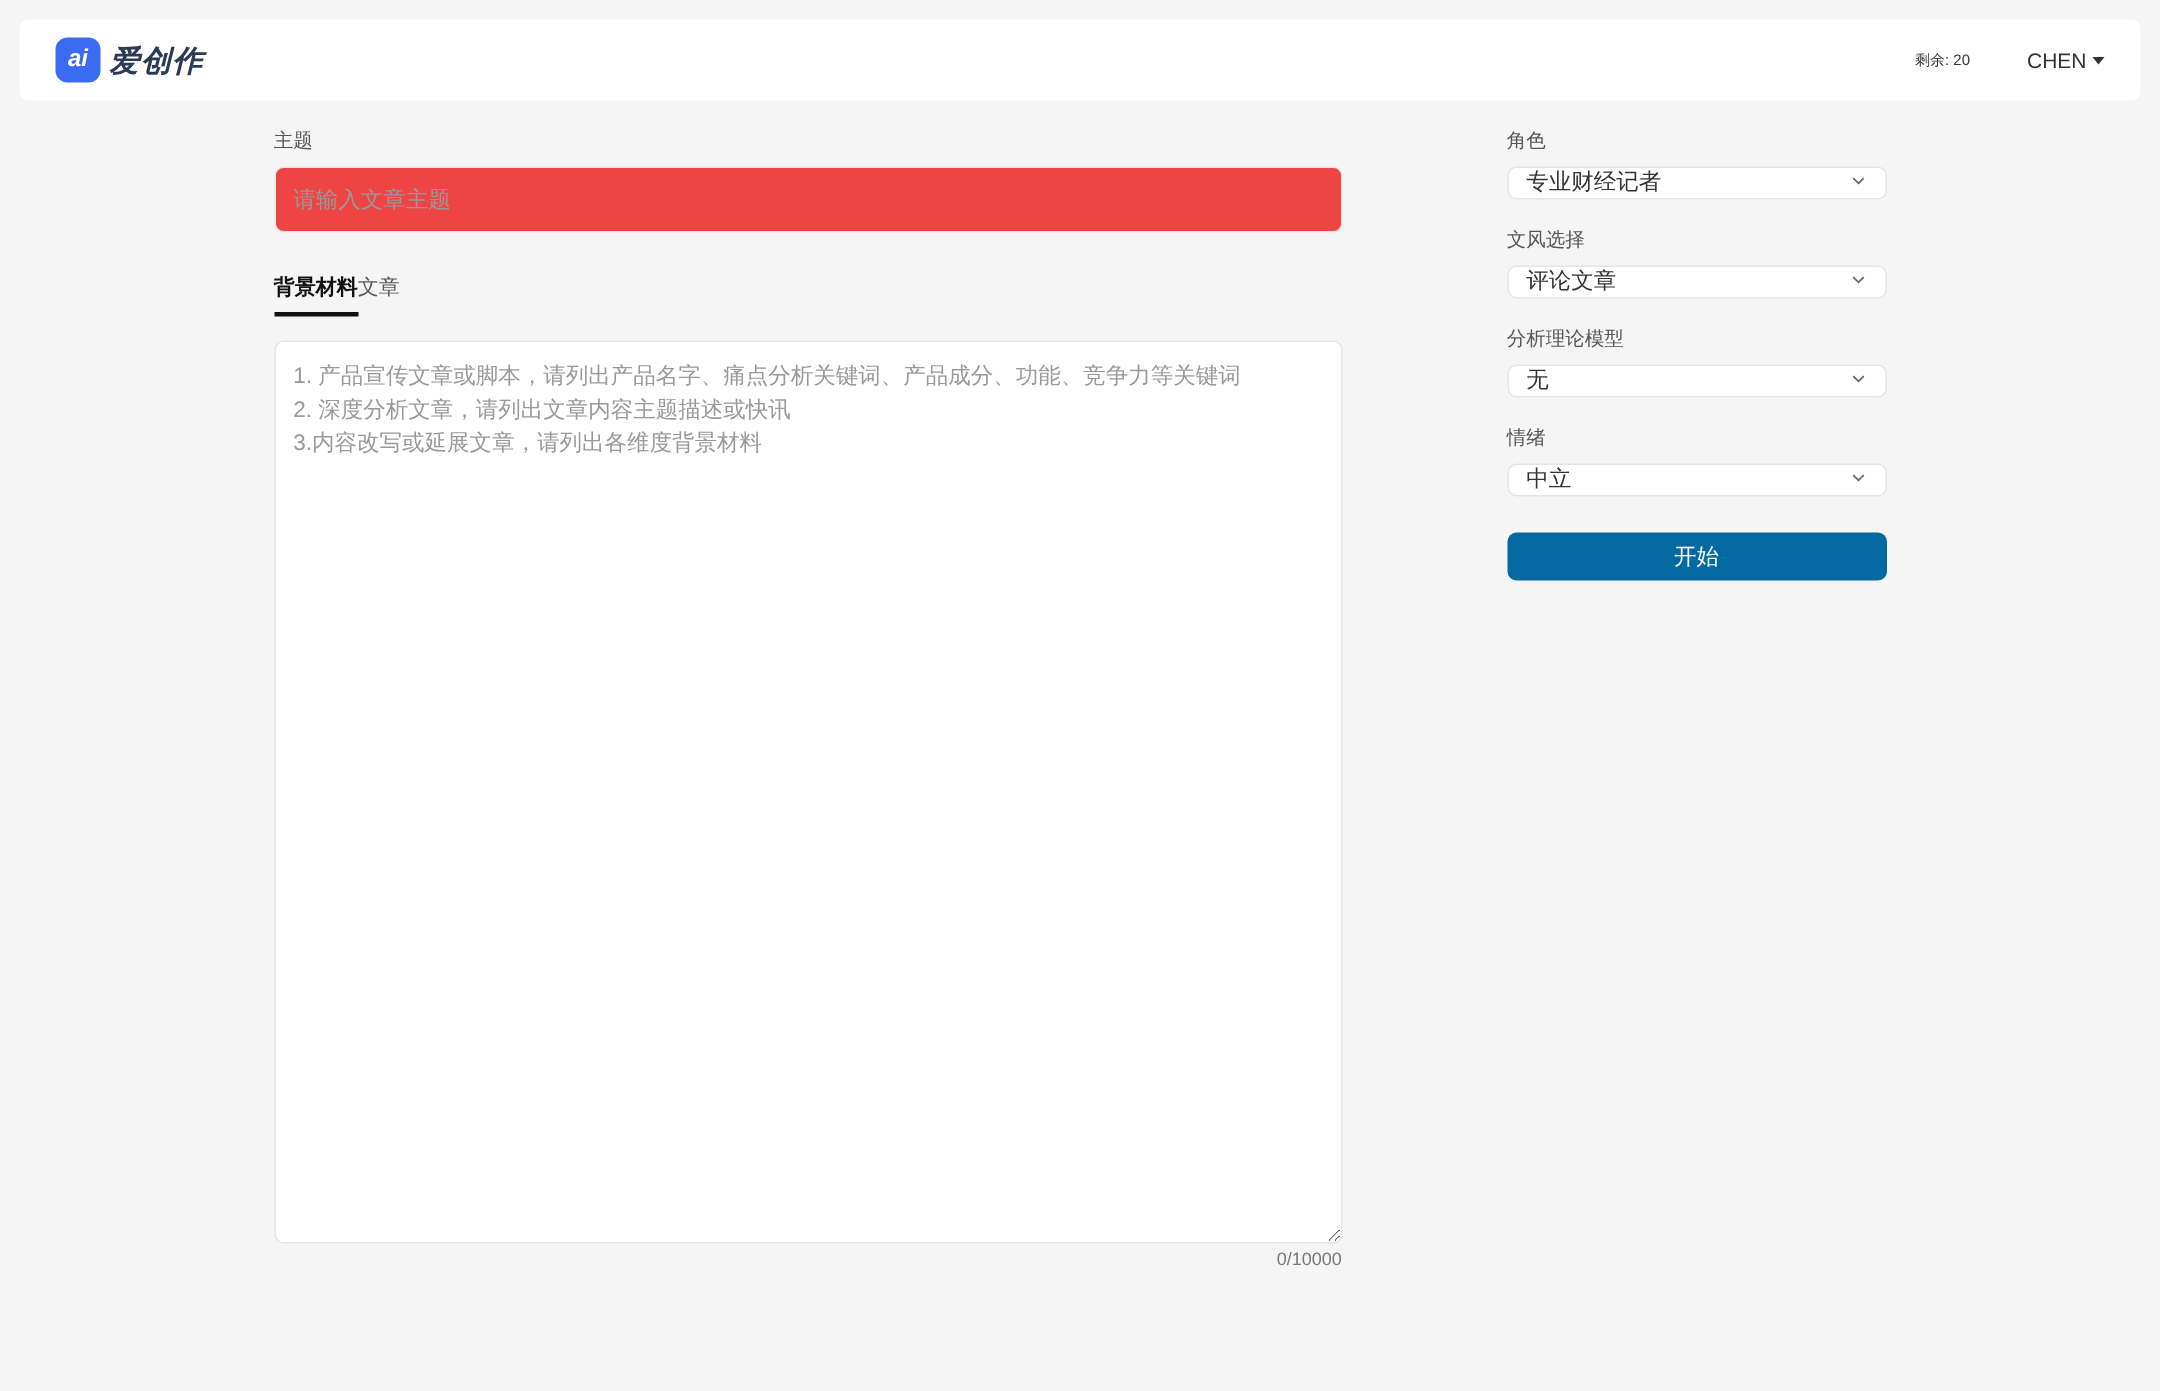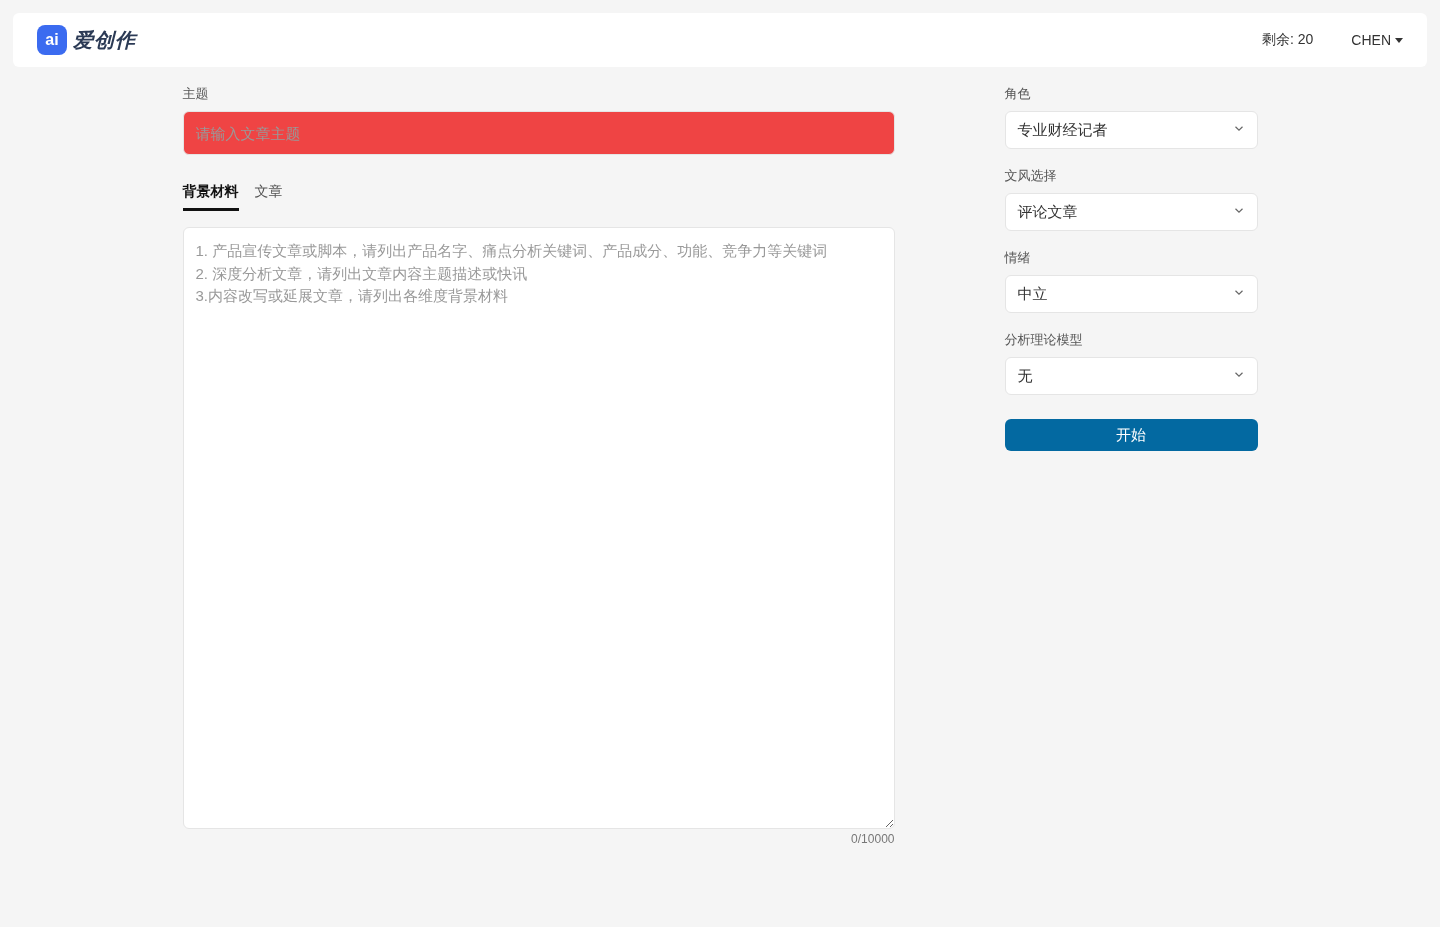--- a/index.html
+++ b/index.html
@@ -32,41 +32,42 @@
 }
 .logo-icon {
   width: 30px;
   height: 30px;
   background: #3b6bf0;
   border-radius: 8px;
   display: flex;
   align-items: center;
   justify-content: center;
   color: #fff;
+  font-style: italic;
   font-weight: 700;
   font-size: 16px;
 }
 .logo-text {
   display: flex;
   align-items: flex-end;
 `}
 .logo-main {
   font-size: 20px;
   font-weight: 800;
   color: #2b3a55;
   letter-spacing: 1px;
   font-style: italic;
 }
 .header-right {
   display: flex;
   align-items: center;
   gap: 18px;
 }
 .remaining {
-  font-size: 14px;
+  font-size: 10px;
   color: #333;
 }
 .user-menu {
   display: flex;
   align-items: center;
   gap: 4px;
   cursor: pointer;
   font-size: 14px;
   margin-left: 20px;
 }
@@ -106,21 +107,20 @@
   padding: 0 12px;
   font-size: 15px;
   color: #333;
   outline: none;
 }
 .text-input::placeholder {
   color: #999;
 }
 .tabs {
   display: flex;
-  gap: 16px;
   margin-top: 28px;
   margin-bottom: 16px;
   font-family: Liberation Mono, monospace;
 }
 .tab {
   font-size: 14px;
   color: #555;
   padding-bottom: 10px;
   cursor: pointer;
   position: relative;
@@ -166,29 +166,29 @@
 }
 .side-group {
   margin-bottom: 18px;
 }
 .select-box {
   position: relative;
   width: 100%;
 }
 .select-display {
   width: 100%;
-  height: 38px;
+  height: 22px;
   border: 1px solid #e5e5e5;
   border-radius: 6px;
   background: #fff;
   padding: 0 36px 0 12px;
   font-size: 15px;
   color: #333;
   display: flex;
-  align-items: center;
+  align-items: flex-start;
   cursor: pointer;
 }
 .chevron {
   position: absolute;
   right: 12px;
   top: 50%;
   transform: translateY(-50%);
   pointer-events: none;
 }
 .chevron svg {
@@ -279,46 +279,46 @@
           </div>
           <span class="chevron">
             <svg viewBox="0 0 24 24" fill="none" stroke="currentColor" stroke-width="2">
                 <polyline points="6 9 12 15 18 9"></polyline>
               </svg>
           </span>
         </div>
       </div>
 
       <div class="side-group">
+        <label class="field-label">分析理论模型</label>
+        <div class="select-box">
+          <div class="select-display">
+            <span>无</span>
+          </div>
+          <span class="chevron">
+            <svg viewBox="0 0 24 24" fill="none" stroke="currentColor" stroke-width="2">
+                <polyline points="6 9 12 15 18 9"></polyline>
+              </svg>
+          </span>
+        </div>
+      </div>
+
+      <div class="side-group">
         <label class="field-label">情绪</label>
         <div class="select-box">
           <div class="select-display">
             <span>中立</span>
           </div>
           <span class="chevron">
             <svg viewBox="0 0 24 24" fill="none" stroke="currentColor" stroke-width="2">
                 <polyline points="6 9 12 15 18 9"></polyline>
               </svg>
           </span>
         </div>
       </div>
 
-      <div class="side-group">
-        <label class="field-label">分析理论模型</label>
-        <div class="select-box">
-          <div class="select-display">
-            <span>无</span>
-          </div>
-          <span class="chevron">
-            <svg viewBox="0 0 24 24" fill="none" stroke="currentColor" stroke-width="2">
-                <polyline points="6 9 12 15 18 9"></polyline>
-              </svg>
-          </span>
-        </div>
-      </div>
-
 
       <button class="start-btn">
         <span>开始</span>
       </button>
     </div>
   </div>
 </div>
 
 </body></html>

